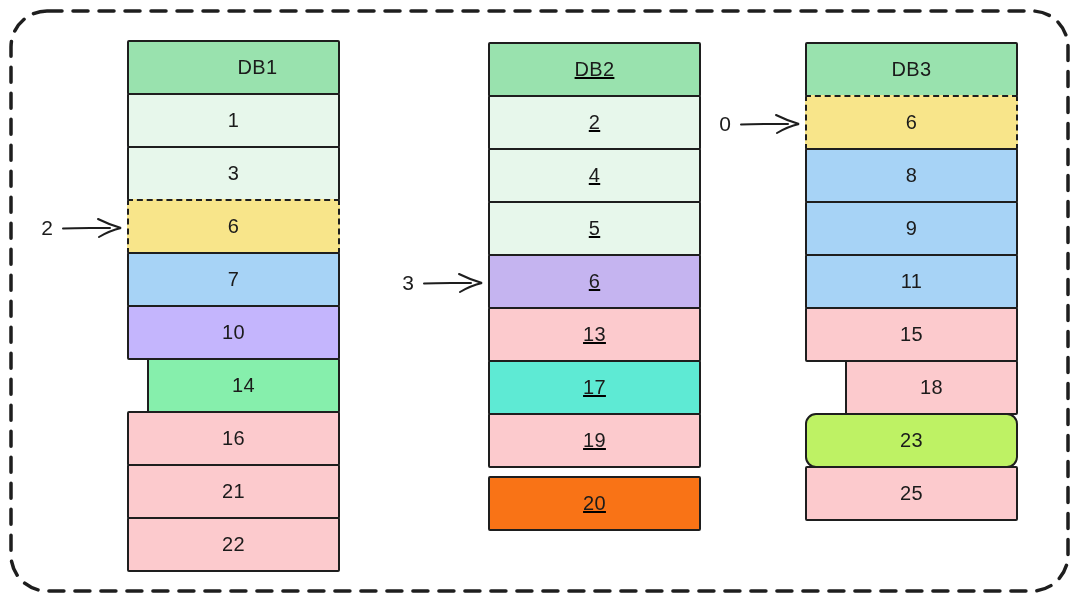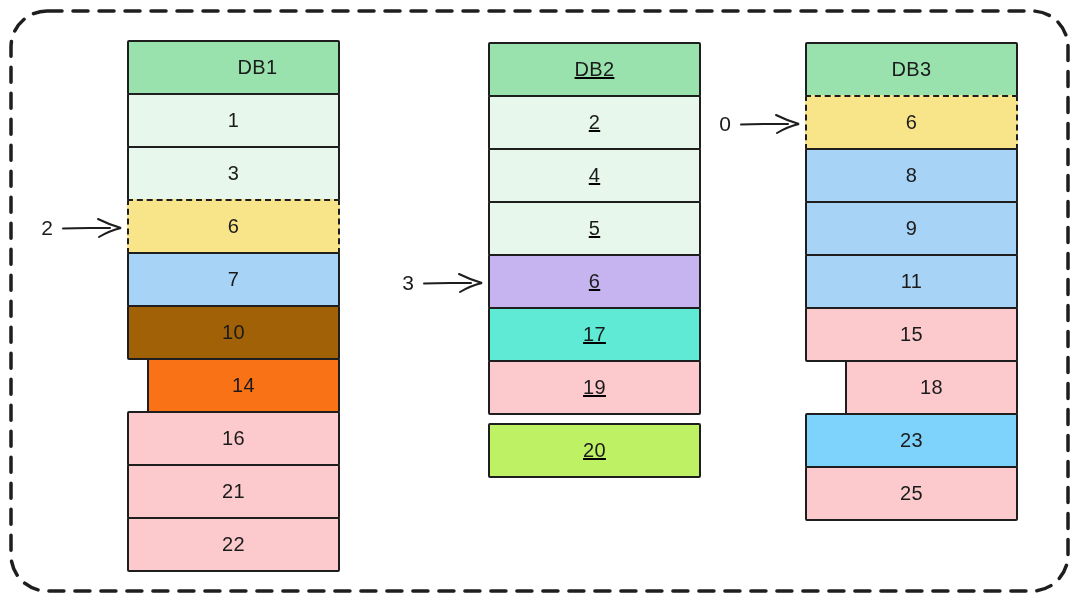--- a/index.html
+++ b/index.html
@@ -65,45 +65,46 @@
   <svg id="outer-border-svg" width="1080" height="603" viewBox="0 0 1080 603">
     <rect x="11" y="11" width="1057" height="580" rx="36" ry="36" fill="none" stroke="#1e1e1e" stroke-width="3.5" stroke-dasharray="15 11" stroke-linecap="round"></rect>
   </svg>
   <div id="columns-root">
       <div class="db-column col-0">
         <div class="cell header" style="background: rgb(153, 226, 174); padding-left: 48px;">DB1</div>
         <div class="cell" style="background: rgb(231, 247, 235);">1</div>
         <div class="cell" style="background: rgb(231, 247, 235);">3</div>
         <div class="cell dashed" style="background: rgb(248, 229, 138);">6</div>
         <div class="cell" style="background: rgb(167, 211, 246);">7</div>
-        <div class="cell" style="background: #a16207;">10</div>
-        <div class="cell" style="background: #f97316; margin-left: 20px;">14</div>
+        <div class="cell" style="background: #c4b5fd;">10</div>
+        <div class="cell" style="background: #86efac; margin-left: 20px;">14</div>
         <div class="cell" style="background: rgb(252, 202, 205);">16</div>
         <div class="cell" style="background: rgb(252, 202, 205);">21</div>
         <div class="cell" style="background: rgb(252, 202, 205);">22</div>
       </div>
       <div class="db-column col-1">
         <div class="cell header" style="background: rgb(153, 226, 174);">DB2</div>
         <div class="cell" style="background: rgb(231, 247, 235);">2</div>
         <div class="cell" style="background: rgb(231, 247, 235);">4</div>
         <div class="cell" style="background: rgb(231, 247, 235);">5</div>
         <div class="cell" style="background: rgb(197, 180, 240);">6</div>
+        <div class="cell" style="background: rgb(252, 202, 205);">13</div>
         <div class="cell" style="background: #5eead4;">17</div>
         <div class="cell" style="background: rgb(252, 202, 205);">19</div>
-        <div class="cell" style="background: #bef264; margin-top: 8px;">20</div>
+        <div class="cell" style="background: #f97316; margin-top: 8px;">20</div>
       </div>
       <div class="db-column col-2">
         <div class="cell header" style="background: rgb(153, 226, 174);">DB3</div>
         <div class="cell dashed" style="background: rgb(248, 229, 138);">6</div>
         <div class="cell" style="background: rgb(167, 211, 246);">8</div>
         <div class="cell" style="background: rgb(167, 211, 246);">9</div>
         <div class="cell" style="background: rgb(167, 211, 246);">11</div>
         <div class="cell" style="background: rgb(252, 202, 205);">15</div>
         <div class="cell" style="background: rgb(252, 202, 205); margin-left: 40px;">18</div>
-        <div class="cell" style="background: #7dd3fc;">23</div>
+        <div class="cell" style="background: #bef264; border-radius: 11px;">23</div>
         <div class="cell" style="background: rgb(252, 202, 205);">25</div>
       </div>
     </div>
 <div class="pointer" style="right: 956px; top: 227.5px;">
       <span class="pointer-label">2</span>
       <svg width="62" height="26" viewBox="0 0 62 26" class="arrow-svg">
         <path d="M1 13.5 C 18 12.5, 34 13, 48 13" stroke="#1e1e1e" stroke-width="2" fill="none" stroke-linecap="round"></path>
         <path d="M36 4 C 44 8, 52 11, 59 13 C 50 15, 42 19, 37 22" stroke="#1e1e1e" stroke-width="2" fill="none" stroke-linecap="round"></path>
       </svg>
     </div>

